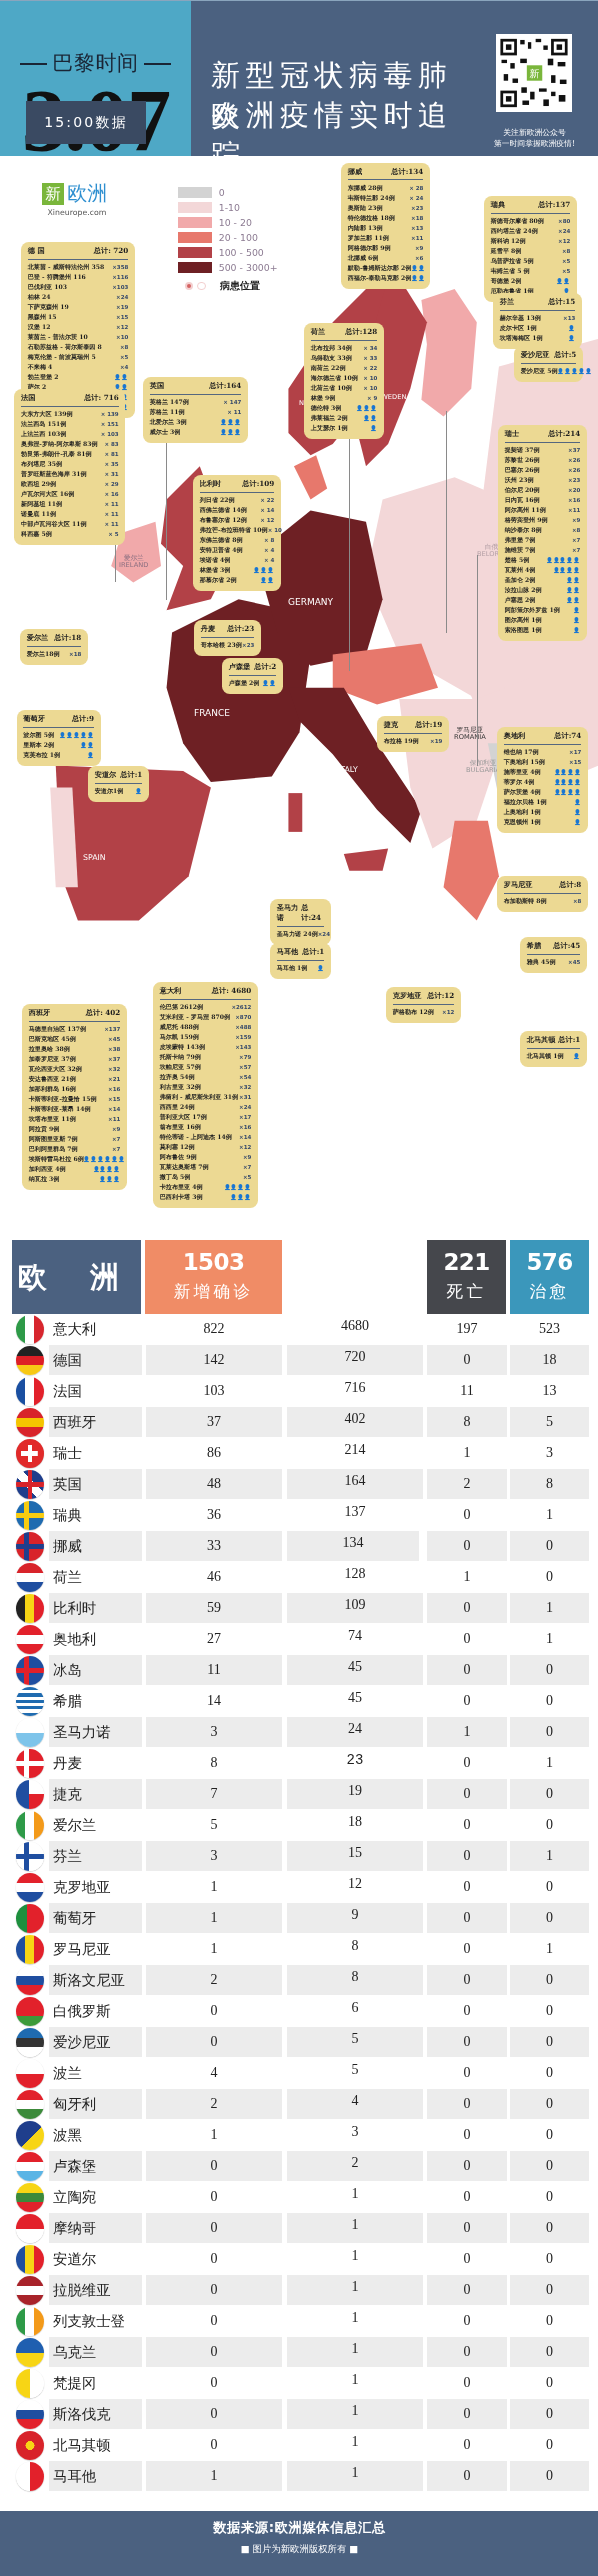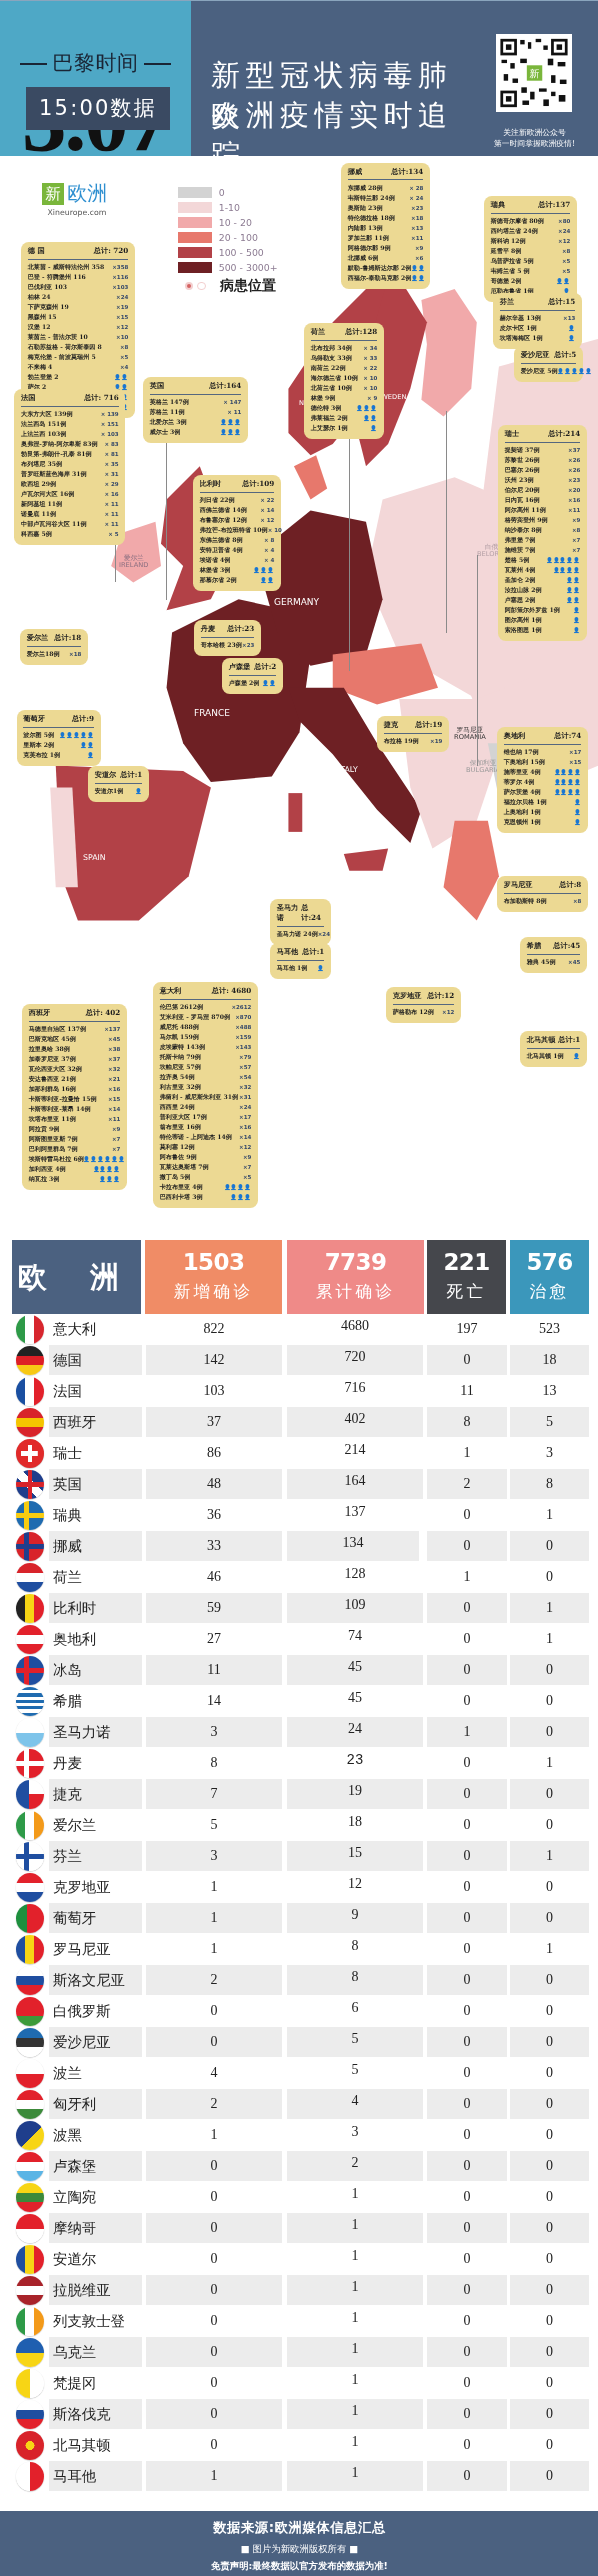--- a/index.html
+++ b/index.html
@@ -45,21 +45,21 @@
 .map-label{position:absolute;font-family:"DejaVu Sans",sans-serif;font-size:6.7px;color:#fff;text-align:center;line-height:7.2px}
 </style>
 </head>
 <body>
 
 <div id="header">
   <div id="date-panel">
     <div class="paris-label" style="top:48px">巴黎时间</div>
     <div class="date-big" style="top:78px">3.07</div>
   </div>
-  <div class="time-box" style="top:86px;left:26px;width:144px;height:43px;line-height:43px;font-size:21px">15:00数据</div>
+  <div class="time-box" style="top:100px;left:26px;width:120px;height:43px;line-height:43px;font-size:14px">15:00数据</div>
   <div class="title-line" style="top:55px">新型冠状病毒肺炎</div>
   <div class="title-line" style="top:95px">欧洲疫情实时追踪</div>
   <div class="qr" style="top:33px;width:76px;height:78px">
     <svg width="76" height="78" viewBox="0 0 138 140">
       <rect x="0" y="0" width="138" height="140" fill="#fff"></rect>
       <g fill="#111">
         <rect x="8" y="8" width="30" height="30"></rect>
           <rect x="100" y="8" width="30" height="30"></rect>
           <rect x="8" y="102" width="30" height="30"></rect>
       </g>
@@ -164,26 +164,26 @@
         <span class="legend-sw" style="background:#b24147"></span>
         <span class="legend-lbl">100 - 500</span>
       </div>
     <div class="legend-row">
         <span class="legend-sw" style="background:#6e2024"></span>
         <span class="legend-lbl">500 - 3000+</span>
       </div>
     <div class="legend-row" style="margin-top:3.3px">
       <span style="display:inline-block;width:8.3px;height:8.3px;border-radius:50%;background:#d46262;border:2.2px solid #f3cfcf;margin-left:6.7px"></span>
       <span style="display:inline-block;width:8.3px;height:8.3px;border-radius:50%;background:#fff;border:1.7px solid #f3cfcf;margin-left:4.4px;margin-right:14.4px"></span>
-      <span style="font-size:14px;font-weight:bold">病患位置</span>
+      <span style="font-size:10px;font-weight:bold">病患位置</span>
     </div>
   </div>
 
   <div class="map-label" style="left:194px;top:554px;font-size:9px">FRANCE</div>
-  <div class="map-label" style="left:274px;top:443px;font-size:9px">GERMANY</div>
+  <div class="map-label" style="left:288px;top:443px;font-size:9px">GERMANY</div>
   <div class="map-label" style="left:83px;top:698px;font-size:7.8px">SPAIN</div>
   <div class="map-label" style="left:338px;top:610px;font-size:7.8px">ITALY</div>
   <div class="map-label" style="left:299px;top:244px">NORWAY</div>
   <div class="map-label" style="left:377px;top:238px">SWEDEN</div>
   <div class="map-label" style="left:119px;top:399px;color:#8a6f80"><span>爱尔兰</span><br><span>IRELAND</span></div>
   <div class="map-label" style="left:477px;top:388px;color:#b5a0a6"><span>白俄罗斯</span><br><span>BELORUSSIA</span></div>
   <div class="map-label" style="left:515px;top:454px;color:#b5a0a6"><span>乌克兰</span><br><span>UKRAINE</span></div>
   <div class="map-label" style="left:454px;top:571px;color:#333"><span>罗马尼亚</span><br><span>ROMANIA</span></div>
   <div class="map-label" style="left:466px;top:604px;color:#999"><span>保加利亚</span><br><span>BULGARIA</span></div>
   <div class="map-label" style="left:432px;top:266px;color:#fff">FINLAND</div>
@@ -993,24 +993,20 @@
 </div>
 
 <div id="stats-header">
   <div class="hcell" style="left:12.2px;width:129px;background:#4b6180">
     <div style="font-size:29px;line-height:74px;letter-spacing:16.6px;font-weight:bold">欧 洲</div>
   </div>
   <div class="hcell" style="left:145px;width:137px;background:#f08c66">
     <div class="hnum">1503</div>
     <div class="hlbl">新增确诊</div>
   </div>
-  <div class="hcell" style="left:287px;width:137px;background:#ef8a88">
-    <div class="hnum">7739</div>
-    <div class="hlbl">累计确诊</div>
-  </div>
   <div class="hcell" style="left:427px;width:79px;background:#45474c">
     <div class="hnum">221</div>
     <div class="hlbl">死亡</div>
   </div>
   <div class="hcell" style="left:510px;width:79px;background:#3b97bb">
     <div class="hnum">576</div>
     <div class="hlbl">治愈</div>
   </div>
 </div>
 
@@ -1355,15 +1351,14 @@
       <div class="cell bg" style="left: 146px; width: 136px;">1</div>
       <div class="cell bg" style="left: 287px; width: 136px; line-height: 24.4px;">1</div>
       <div class="cell bg" style="left: 427px; width: 80px;">0</div>
       <div class="cell bg" style="left: 510px; width: 79px;">0</div>
     </div>
   </div>
 
 <div id="footer">
   <div class="f1">数据来源:欧洲媒体信息汇总</div>
   <div class="f2">■  图片为新欧洲版权所有  ■</div>
-  <div class="f3">免责声明:最终数据以官方发布的数据为准!</div>
 </div>
 
 
 </body></html>

